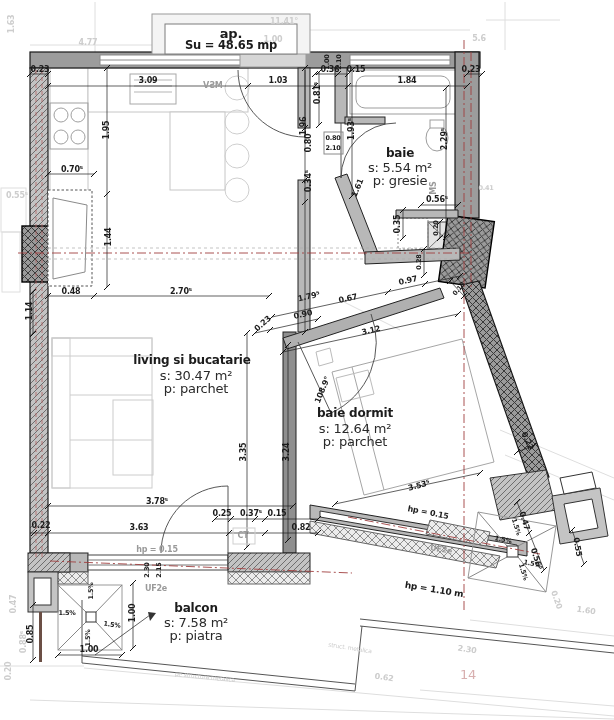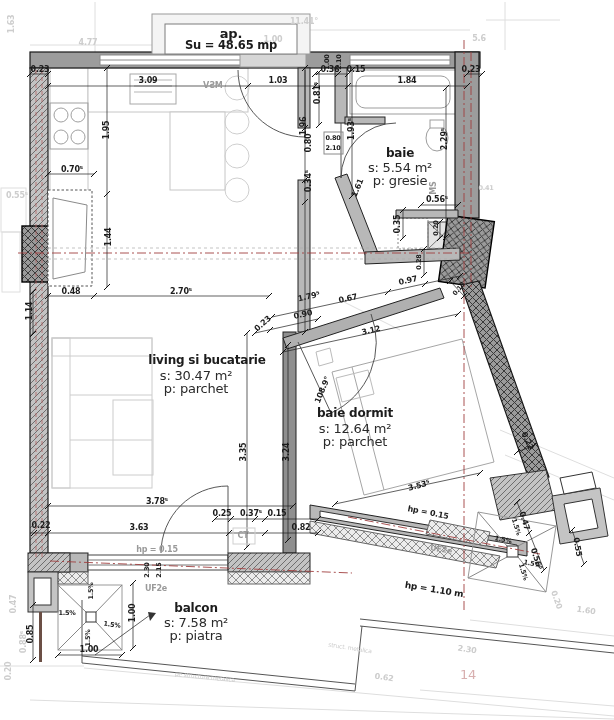--- a/index.html
+++ b/index.html
@@ -247,21 +247,21 @@
 <span class="lb" style="left:408px;top:281px;--r:-13deg">0.97</span>
 <span class="lb t" style="left:459px;top:289px;--r:-50deg">0.13</span>
 
 <span class="lb" style="left:263px;top:324px;--r:-42deg">0.23</span>
 <span class="lb" style="left:303px;top:315px;--r:-13deg">0.90</span>
 <span class="lb" style="left:309px;top:297px;--r:-13deg">1.79⁵</span>
 <span class="lb" style="left:348px;top:299px;--r:-13deg">0.67</span>
 <span class="lb" style="left:371px;top:331px;--r:-13deg">3.12</span>
 <span class="lb" style="left:323px;top:390px;--r:-68deg">108.9°</span>
 
-<span class="lb b" style="left:207px;top:360px">living si bucatarie</span>
+<span class="lb b" style="left:192px;top:360px">living si bucatarie</span>
 <span class="lb s" style="left:196px;top:375px">s: 30.47 m²</span>
 <span class="lb s" style="left:196px;top:388px">p: parchet</span>
 <span class="lb b" style="left:400px;top:153px">baie</span>
 <span class="lb s" style="left:400px;top:167px">s: 5.54 m²</span>
 <span class="lb s" style="left:400px;top:180px">p: gresie</span>
 <span class="lb b" style="left:355px;top:413px">baie dormit</span>
 <span class="lb s" style="left:355px;top:428px">s: 12.64 m²</span>
 <span class="lb s" style="left:355px;top:441px">p: parchet</span>
 <span class="lb b" style="left:196px;top:608px">balcon</span>
 <span class="lb s" style="left:196px;top:622px">s: 7.58 m²</span>
@@ -303,21 +303,21 @@
 
 <span class="lb" style="left:524px;top:521px;--r:72deg">0.47</span>
 <span class="lb" style="left:536px;top:559px;--r:72deg">0.56⁵</span>
 <span class="lb" style="left:577px;top:547px;--r:80deg">0.55</span>
 
 <span class="lb g mir" style="left:213px;top:86px">MSV</span>
 <span class="lb g" style="left:434px;top:188px;--r:-90deg">MS</span>
 <span class="lb g" style="left:243px;top:536px">CT</span>
 
 <span class="lb f" style="left:88px;top:43px">4.77</span>
-<span class="lb f" style="left:304px;top:22px">11.41°</span>
+<span class="lb f" style="left:284px;top:22px">11.41°</span>
 <span class="lb f" style="left:273px;top:40px">1.00</span>
 <span class="lb f" style="left:479px;top:39px">5.6</span>
 <span class="lb f" style="left:17px;top:196px">0.55⁵</span>
 <span class="lb f t" style="left:486px;top:188px">0.41</span>
 <span class="lb f" style="left:12px;top:24px;--r:-90deg">1.63</span>
 <span class="lb f" style="left:14px;top:604px;--r:-90deg">0.47</span>
 <span class="lb f" style="left:24px;top:642px;--r:-90deg">0.88⁶</span>
 <span class="lb f" style="left:9px;top:671px;--r:-90deg">0.20</span>
 <span class="lb f" style="left:556px;top:600px;--r:70deg">0.20</span>
 <span class="lb f" style="left:586px;top:611px;--r:9deg">1.60</span>

